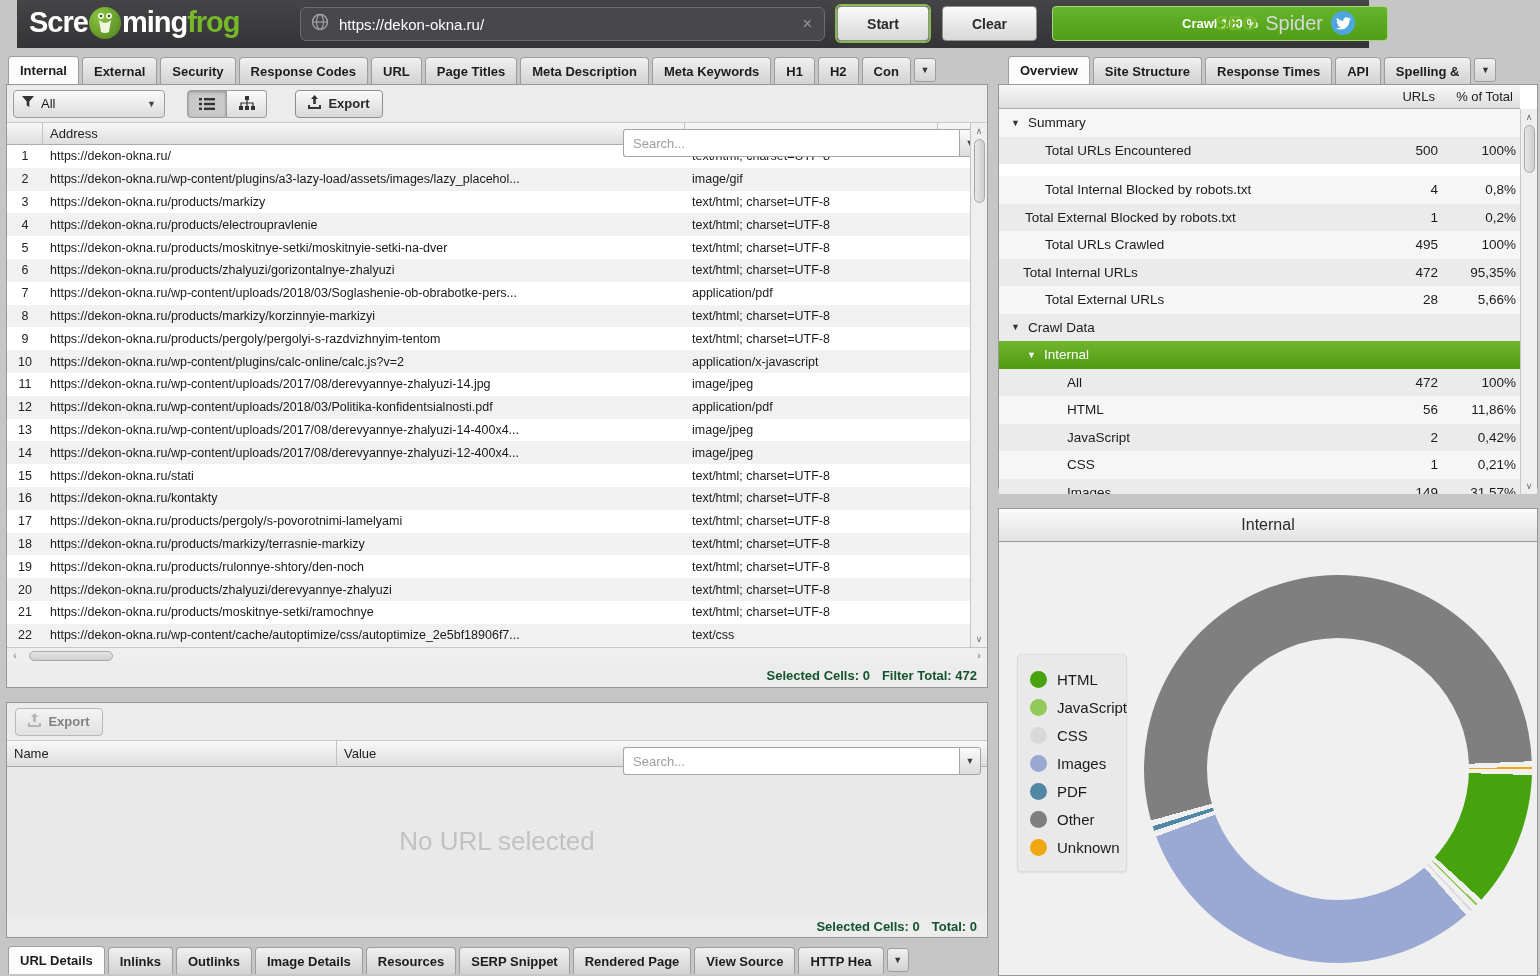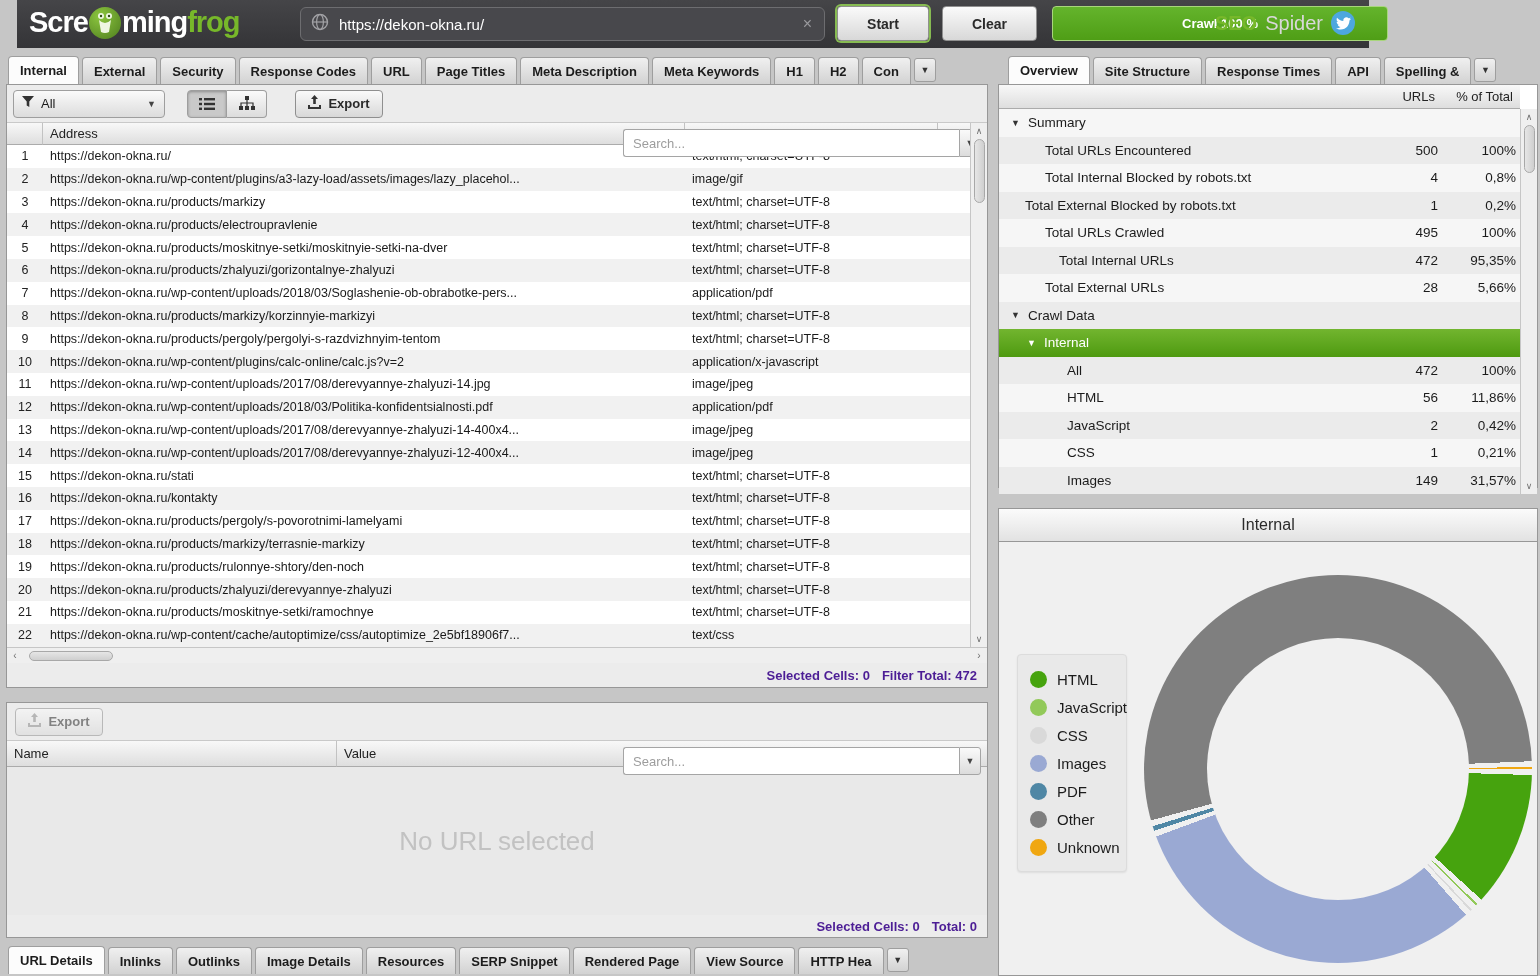--- a/index.html
+++ b/index.html
@@ -81,21 +81,21 @@
   .vscroll .arr { height:16px; width:100%; display:flex; align-items:center; justify-content:center; font-size:9px; color:#707070; }
   .vscroll .thumb { width:11px; border-radius:6px; background:linear-gradient(90deg,#e6e6e6,#cfcfcf); border:1px solid #a8a8a8; }
   .vscroll .spacer { flex:1; }
   #main-vscroll { right:0; top:38px; height:524px; }
   #ov-vscroll { right:0; top:24px; height:385px; }
   .hscroll { height:16px; background:#efefef; border-top:1px solid #c6c6c6; display:flex; align-items:center; }
   .hscroll .arr { width:16px; text-align:center; font-size:10px; color:#707070; }
   .hscroll .thumb { width:84px; height:10px; margin-left:6px; border-radius:5px; background:linear-gradient(#e6e6e6,#cfcfcf); border:1px solid #a8a8a8; }
   .hscroll .spacer { flex:1; }
 
-  .statusline { height:24px; display:flex; align-items:center; justify-content:flex-end; gap:12px; background:#ececec; font-size:13px; font-weight:bold; color:#4c1d95; padding-right:10px; }
+  .statusline { height:24px; display:flex; align-items:center; justify-content:flex-end; gap:12px; background:#ececec; font-size:13px; font-weight:bold; color:#14532d; padding-right:10px; }
 
   
   .nv-head { display:flex; height:26px; }
   .nv-head .th { height:26px; }
   .nv-head .name { width:330px; }
   .nv-head .value { flex:1; border-right:none; }
   .empty-area { height:148px; background:#e9e9e9; display:flex; align-items:center; justify-content:center; }
   .empty-msg { font-size:26px; color:#c2c2c2; }
   #lower-panel .statusline { height:22px; }
 
@@ -441,36 +441,36 @@
           <span class="expander">▼</span>
           <span class="lbl">Summary</span>
           <span class="urls"></span>
           <span class="pct"></span>
         </div>
         <div class="ov-row" style="padding-left: 46px;">
           <span class="lbl">Total URLs Encountered</span>
           <span class="urls">500</span>
           <span class="pct">100%</span>
         </div>
-        <div class="ov-row" style="padding-left: 46px;">
+        <div class="ov-row" style="padding-left: 46px; margin-top: 12px;">
           <span class="lbl">Total Internal Blocked by robots.txt</span>
           <span class="urls">4</span>
           <span class="pct">0,8%</span>
         </div>
         <div class="ov-row" style="padding-left: 26px;">
           <span class="lbl">Total External Blocked by robots.txt</span>
           <span class="urls">1</span>
           <span class="pct">0,2%</span>
         </div>
         <div class="ov-row" style="padding-left: 46px;">
           <span class="lbl">Total URLs Crawled</span>
           <span class="urls">495</span>
           <span class="pct">100%</span>
         </div>
-        <div class="ov-row" style="padding-left: 60px;">
+        <div class="ov-row" style="padding-left: 24px;">
           <span class="lbl">Total Internal URLs</span>
           <span class="urls">472</span>
           <span class="pct">95,35%</span>
         </div>
         <div class="ov-row" style="padding-left: 46px;">
           <span class="lbl">Total External URLs</span>
           <span class="urls">28</span>
           <span class="pct">5,66%</span>
         </div>
         <div class="ov-row" style="padding-left: 12px;">

